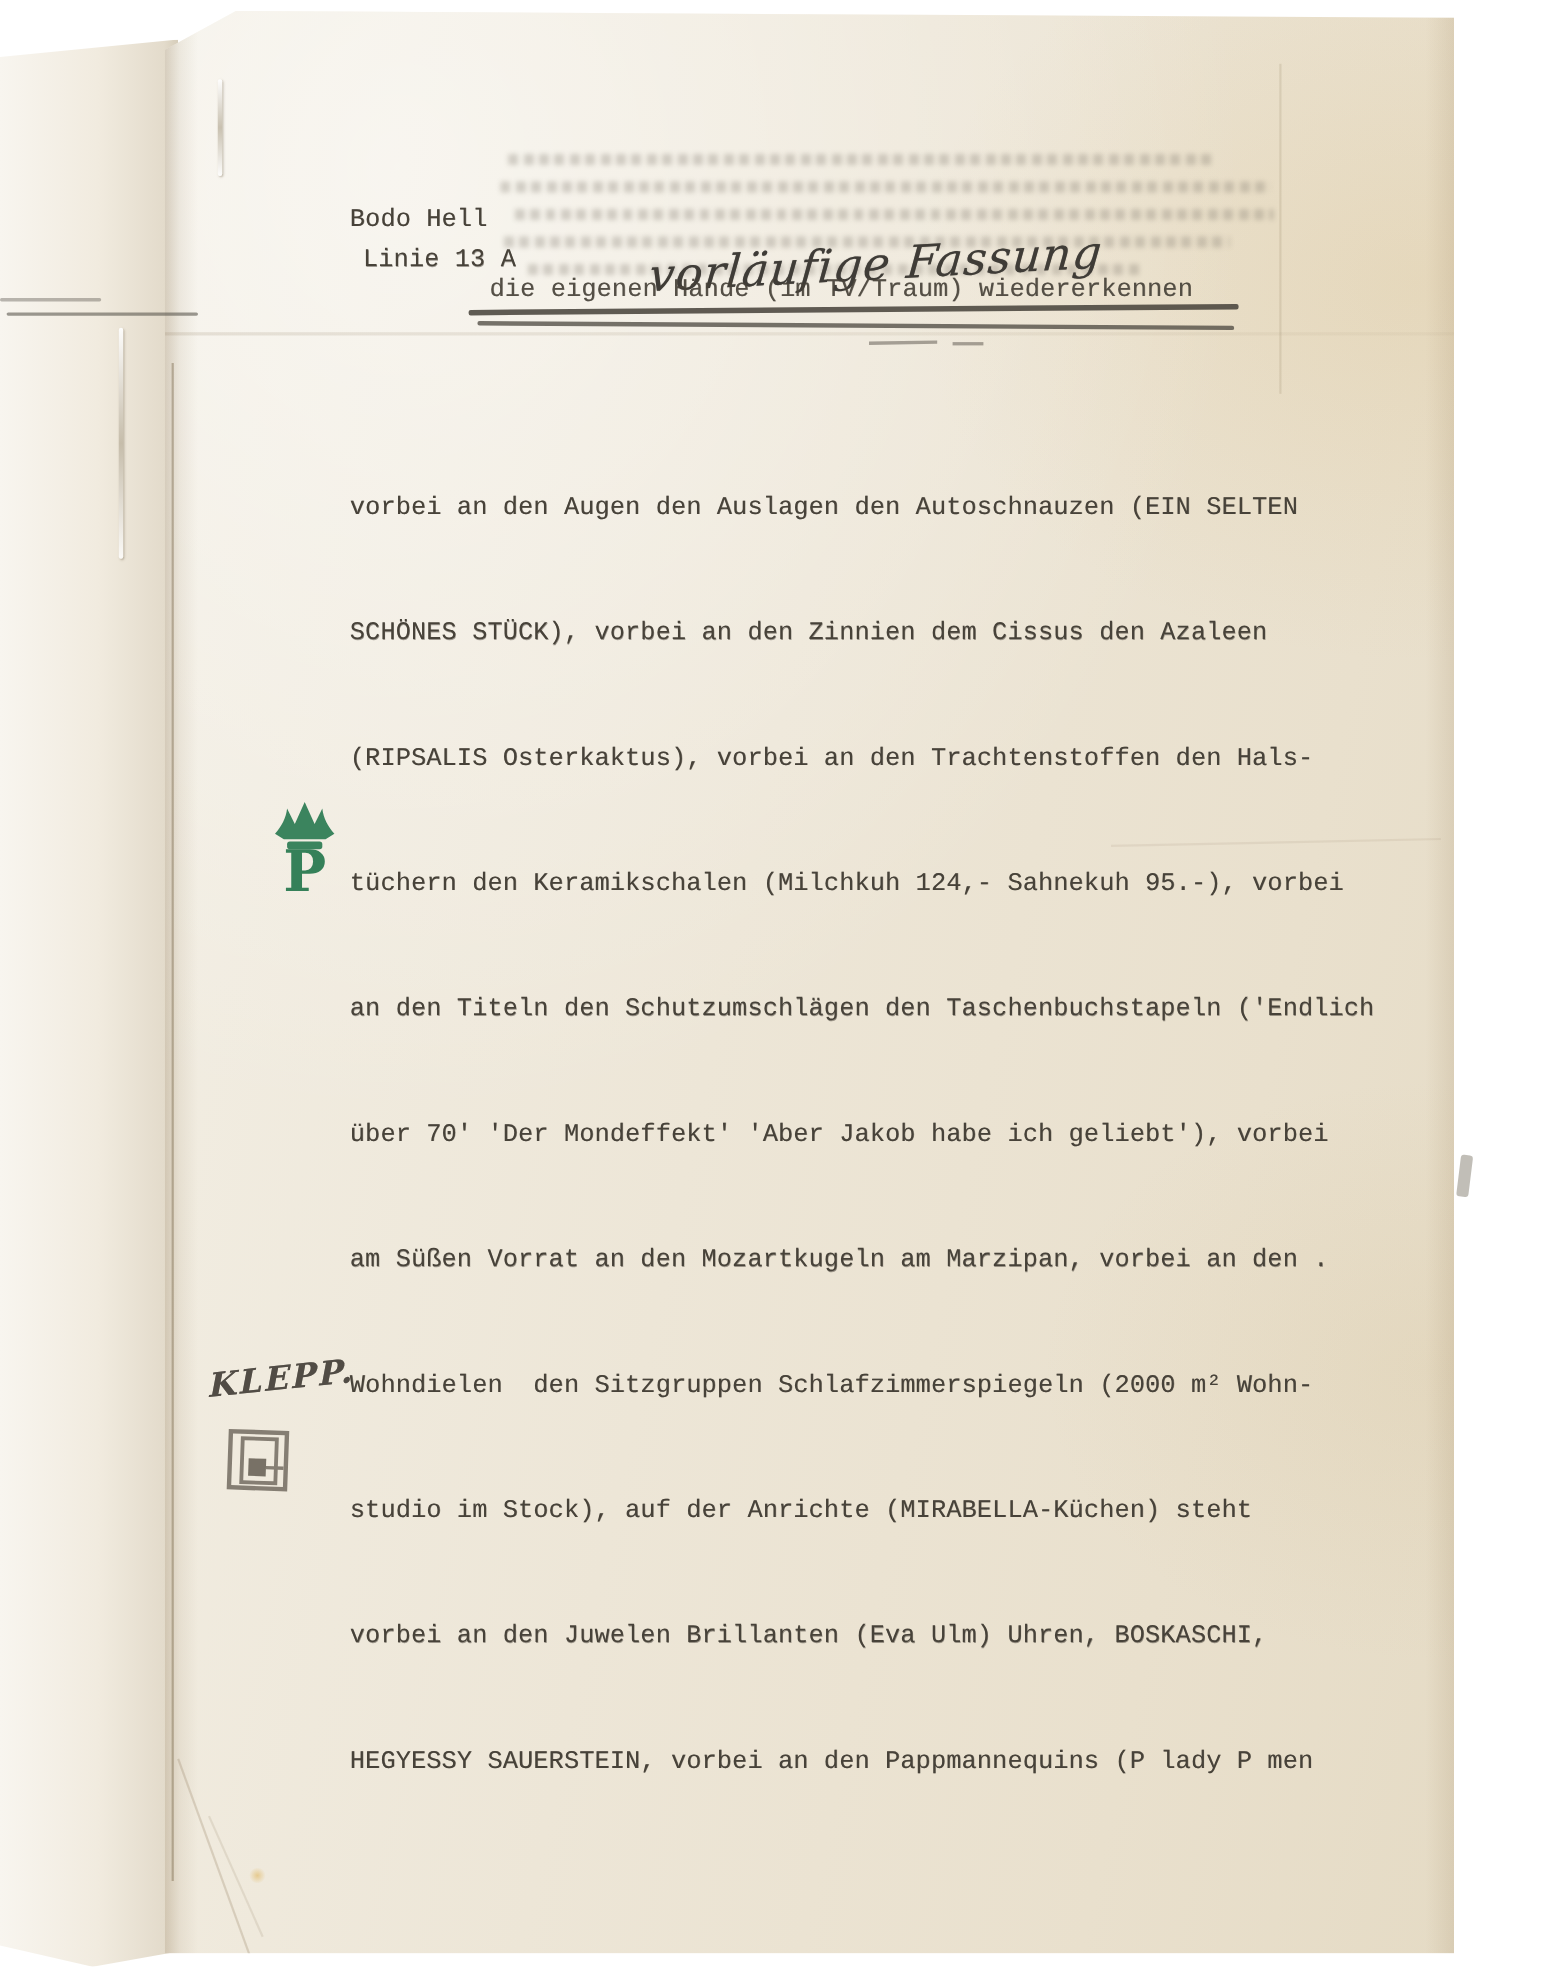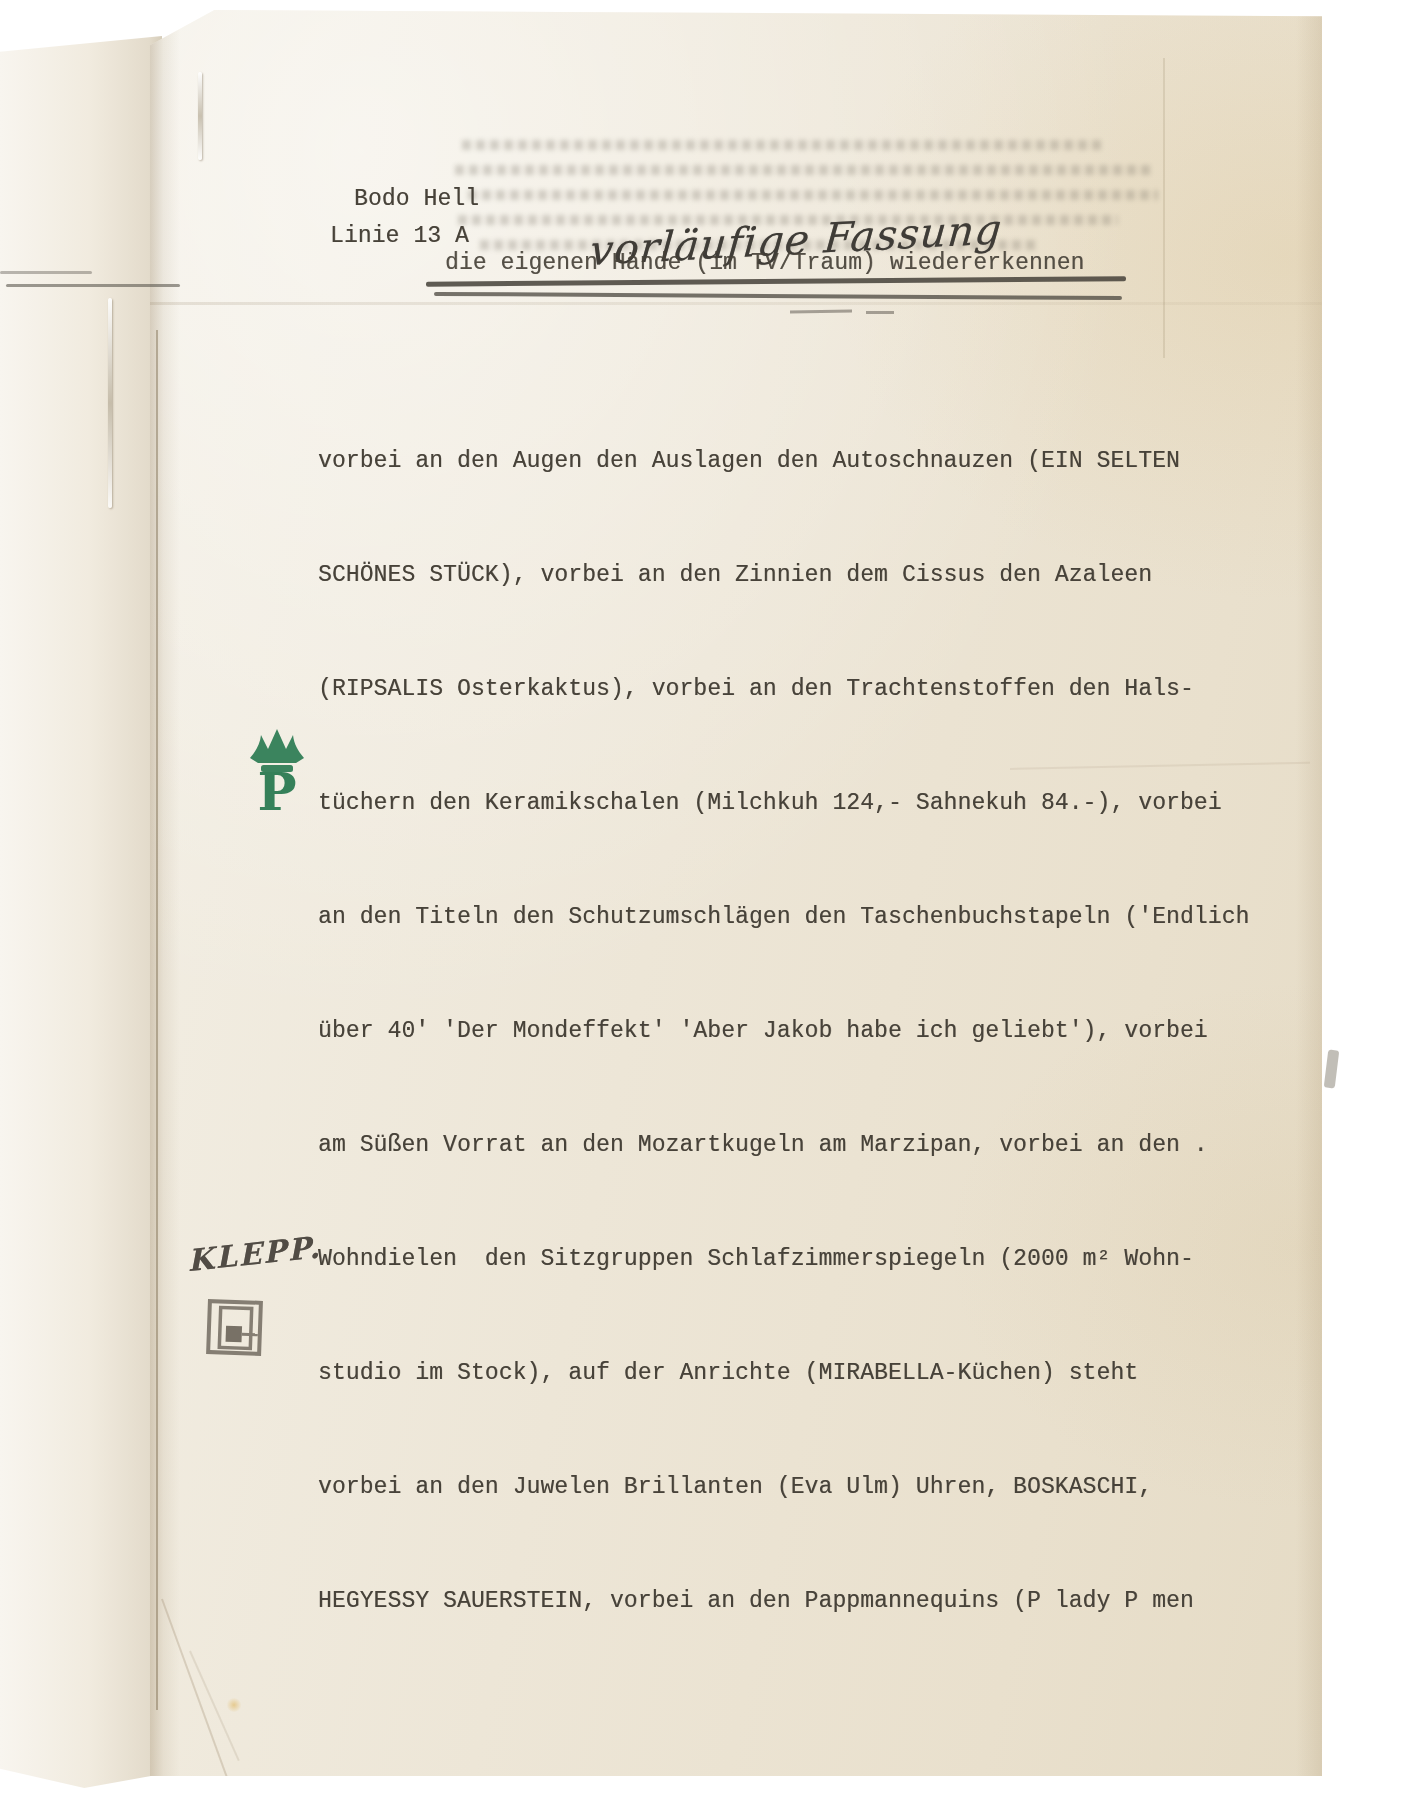--- a/index.html
+++ b/index.html
@@ -93,38 +93,38 @@
     <div class="edge-right"></div>
     <div class="tonal-break"></div>
     <div class="staple-mark staple-main"></div>
 
     <div class="ghost" style="left:312px;top:130px;width:640px;"></div>
     <div class="ghost" style="left:305px;top:155px;width:700px;"></div>
     <div class="ghost" style="left:318px;top:180px;width:690px;"></div>
     <div class="ghost" style="left:308px;top:205px;width:660px;"></div>
     <div class="ghost" style="left:330px;top:230px;width:560px;"></div>
 
-    <div class="author-line tw" style="left:168px;top:176px;margin-left:36px;">Bodo Hell</div>
+    <div class="author-line tw" style="left:168px;top:176px;">Bodo Hell</div>
     <div class="author-line tw" style="left:180px;top:213px;">Linie 13 A</div>
 
     <div class="handnote">vorläufige Fassung</div>
 
     <div class="struck-title tw">die eigenen Hände (im TV/Traum) wiedererkennen</div>
     <div class="strike strike-through"></div>
     <div class="strike strike-under"></div>
     <div class="dash dash-1"></div>
     <div class="dash dash-2"></div>
 
     <div class="body-text tw">
       <div class="tl">vorbei an den Augen den Auslagen den Autoschnauzen (EIN SELTEN</div>
       <div class="tl">SCHÖNES STÜCK), vorbei an den Zinnien dem Cissus den Azaleen</div>
       <div class="tl">(RIPSALIS Osterkaktus), vorbei an den Trachtenstoffen den Hals-</div>
-      <div class="tl">tüchern den Keramikschalen (Milchkuh 124,- Sahnekuh 84.-), vorbei</div>
+      <div class="tl">tüchern den Keramikschalen (Milchkuh 124,- Sahnekuh 95.-), vorbei</div>
       <div class="tl">an den Titeln den Schutzumschlägen den Taschenbuchstapeln ('Endlich</div>
-      <div class="tl">über 40' 'Der Mondeffekt' 'Aber Jakob habe ich geliebt'), vorbei</div>
+      <div class="tl">über 70' 'Der Mondeffekt' 'Aber Jakob habe ich geliebt'), vorbei</div>
       <div class="tl">am Süßen Vorrat an den Mozartkugeln am Marzipan, vorbei an den .</div>
       <div class="tl">Wohndielen  den Sitzgruppen Schlafzimmerspiegeln (2000 m² Wohn-</div>
       <div class="tl">studio im Stock), auf der Anrichte (MIRABELLA-Küchen) steht</div>
       <div class="tl">vorbei an den Juwelen Brillanten (Eva Ulm) Uhren, BOSKASCHI,</div>
       <div class="tl">HEGYESSY SAUERSTEIN, vorbei an den Pappmannequins (P lady P men</div>
       
       
       
       
       

